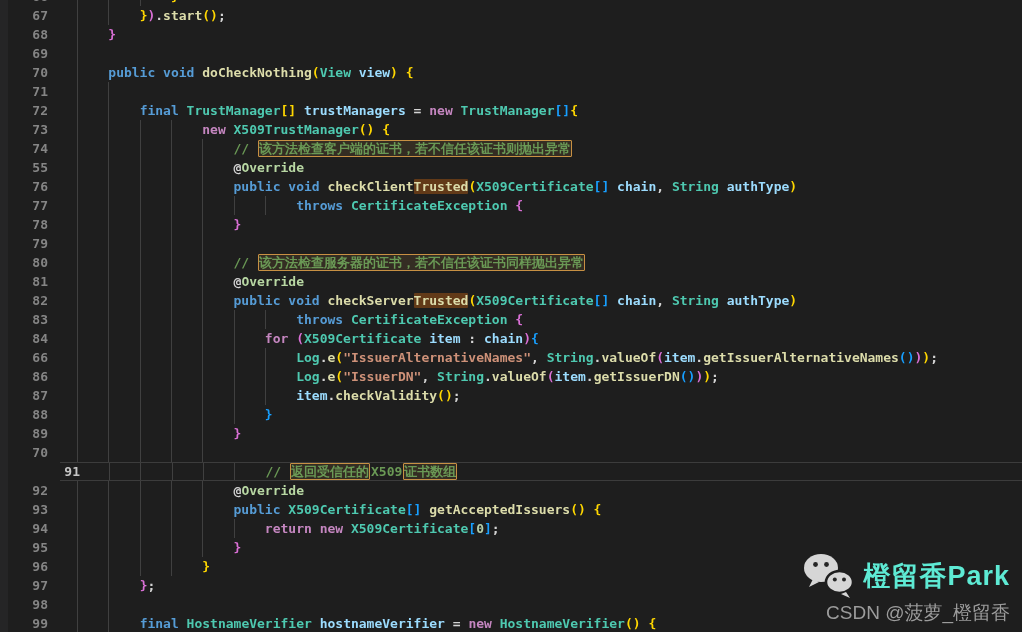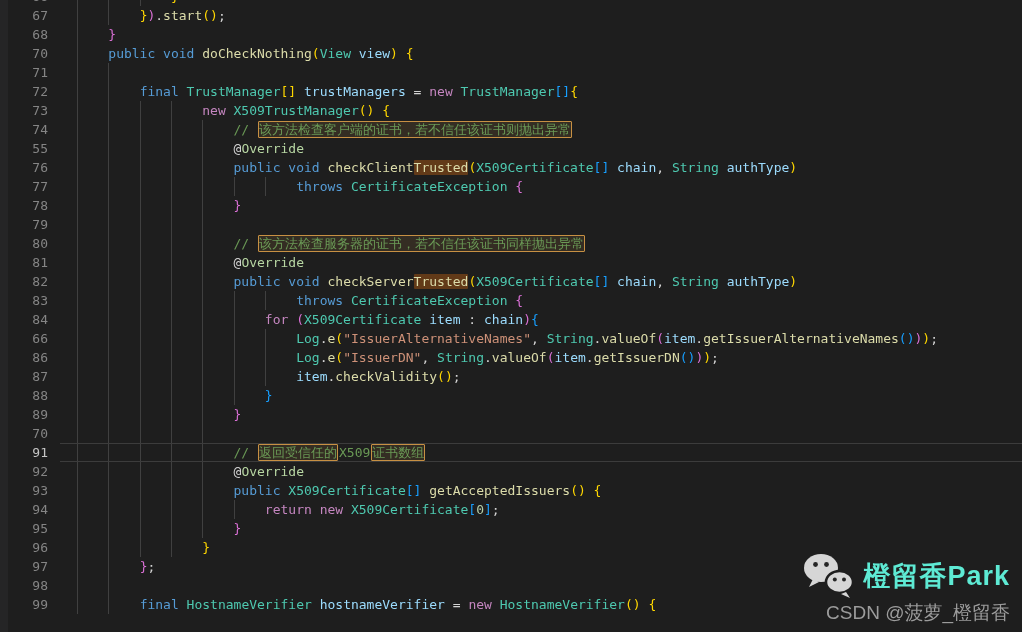--- a/index.html
+++ b/index.html
@@ -1,27 +1,27 @@
 <!DOCTYPE html>
 <html><head>
 <meta charset="utf-8">
 <style>
   html,body{margin:0;padding:0;background:#1e1e1e;}
   .editor{position:relative;width:1022px;height:632px;background:#1e1e1e;overflow:hidden;
           font-family:"DejaVu Sans Mono","Liberation Mono",monospace;font-size:13px;}
   .glyph-margin{position:absolute;left:0;top:0;width:8px;height:100%;background:#252526;}
   .lines{position:absolute;left:0;top:-13px;right:0;}
-  .line{position:relative;display:flex;height:19px;line-height:19px;}
+  .line{position:relative;display:flex;height:19px;line-height:19px;font-weight:bold;}
   .ln{flex:none;width:48px;text-align:right;color:#858585;user-select:none;}
   .code{position:relative;flex:1;margin-left:29px;white-space:pre;}
   .guide{position:absolute;top:0;bottom:0;width:1px;background:#404040;}
   .txt{position:relative;}
   .match{background:#623a18;border-radius:1px;}
   .hlbox{border:1px solid #c79043;background:rgba(199,144,67,0.13);margin:0 1px;border-radius:1px;}
-  .line.current .ln{color:#c6c6c6;}
+  .line.current .ln{color:#c6c6c6;margin-left:32px;}
   .cur-border{position:absolute;left:60px;right:0;top:0;height:100%;box-sizing:border-box;
               border-top:1px solid #3c3c3c;border-bottom:1px solid #3c3c3c;pointer-events:none;}
   .watermark{position:absolute;right:12px;bottom:6px;text-align:right;
              font-family:"Liberation Sans","DejaVu Sans",sans-serif;}
   .wm-top{display:flex;align-items:center;justify-content:flex-end;gap:9px;}
   .wm-name{font-size:27px;font-weight:bold;color:#5eead4;letter-spacing:1px;}
   .wm-credit{font-size:19px;color:#9c9c9c;margin-top:1px;}
 </style>
 </head>
 <body>
@@ -33,20 +33,24 @@
         <span class="ln">66</span>
         <span class="code"><i class="guide" style="left: 0ch; background: rgb(64, 64, 64);"></i><i class="guide" style="left: 4ch; background: rgb(64, 64, 64);"></i><i class="guide" style="left: 8ch; background: rgb(64, 64, 64);"></i><span class="txt"><span style="color: rgb(212, 212, 212);">            </span><span style="color: rgb(255, 215, 0);">}</span></span></span>
       </div>
       <div class="line">
         <span class="ln">67</span>
         <span class="code"><i class="guide" style="left: 0ch; background: rgb(64, 64, 64);"></i><i class="guide" style="left: 4ch; background: rgb(64, 64, 64);"></i><span class="txt"><span style="color: rgb(212, 212, 212);">        </span><span style="color: rgb(255, 215, 0);">}</span><span style="color: rgb(218, 112, 214);">)</span><span style="color: rgb(212, 212, 212);">.</span><span style="color: rgb(220, 220, 170);">start</span><span style="color: rgb(255, 215, 0);">(</span><span style="color: rgb(255, 215, 0);">)</span><span style="color: rgb(212, 212, 212);">;</span></span></span>
       </div>
       <div class="line">
         <span class="ln">68</span>
         <span class="code"><i class="guide" style="left: 0ch; background: rgb(64, 64, 64);"></i><span class="txt"><span style="color: rgb(212, 212, 212);">    </span><span style="color: rgb(218, 112, 214);">}</span></span></span>
+      </div>
+      <div class="line">
+        <span class="ln">69</span>
+        <span class="code"><i class="guide" style="left: 0ch; background: rgb(64, 64, 64);"></i><span class="txt"></span></span>
       </div>
       <div class="line">
         <span class="ln">70</span>
         <span class="code"><i class="guide" style="left: 0ch; background: rgb(64, 64, 64);"></i><span class="txt"><span style="color: rgb(212, 212, 212);">    </span><span style="color: rgb(86, 156, 214);">public</span><span style="color: rgb(212, 212, 212);"> </span><span style="color: rgb(86, 156, 214);">void</span><span style="color: rgb(212, 212, 212);"> </span><span style="color: rgb(220, 220, 170);">doCheckNothing</span><span style="color: rgb(255, 215, 0);">(</span><span style="color: rgb(78, 201, 176);">View</span><span style="color: rgb(212, 212, 212);"> </span><span style="color: rgb(156, 220, 254);">view</span><span style="color: rgb(255, 215, 0);">)</span><span style="color: rgb(212, 212, 212);"> </span><span style="color: rgb(255, 215, 0);">{</span></span></span>
       </div>
       <div class="line">
         <span class="ln">71</span>
         <span class="code"><i class="guide" style="left: 0ch; background: rgb(64, 64, 64);"></i><i class="guide" style="left: 4ch; background: rgb(64, 64, 64);"></i><span class="txt"></span></span>
       </div>
       <div class="line">

